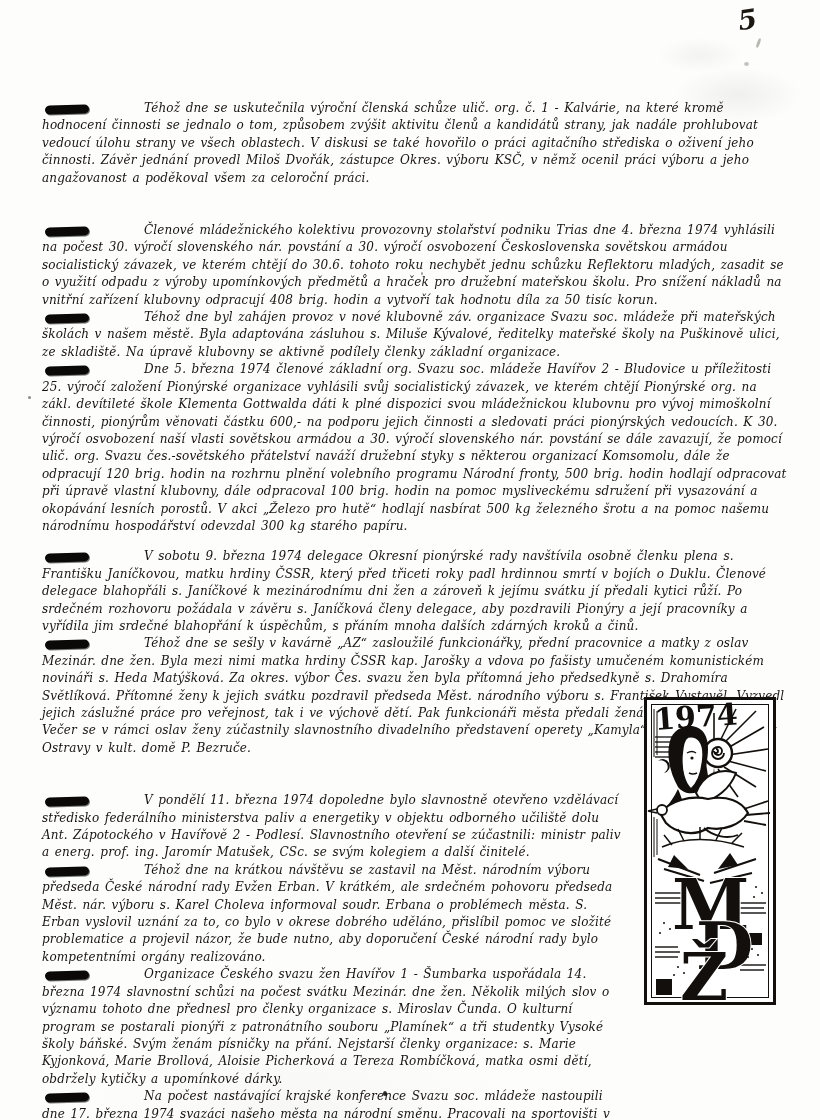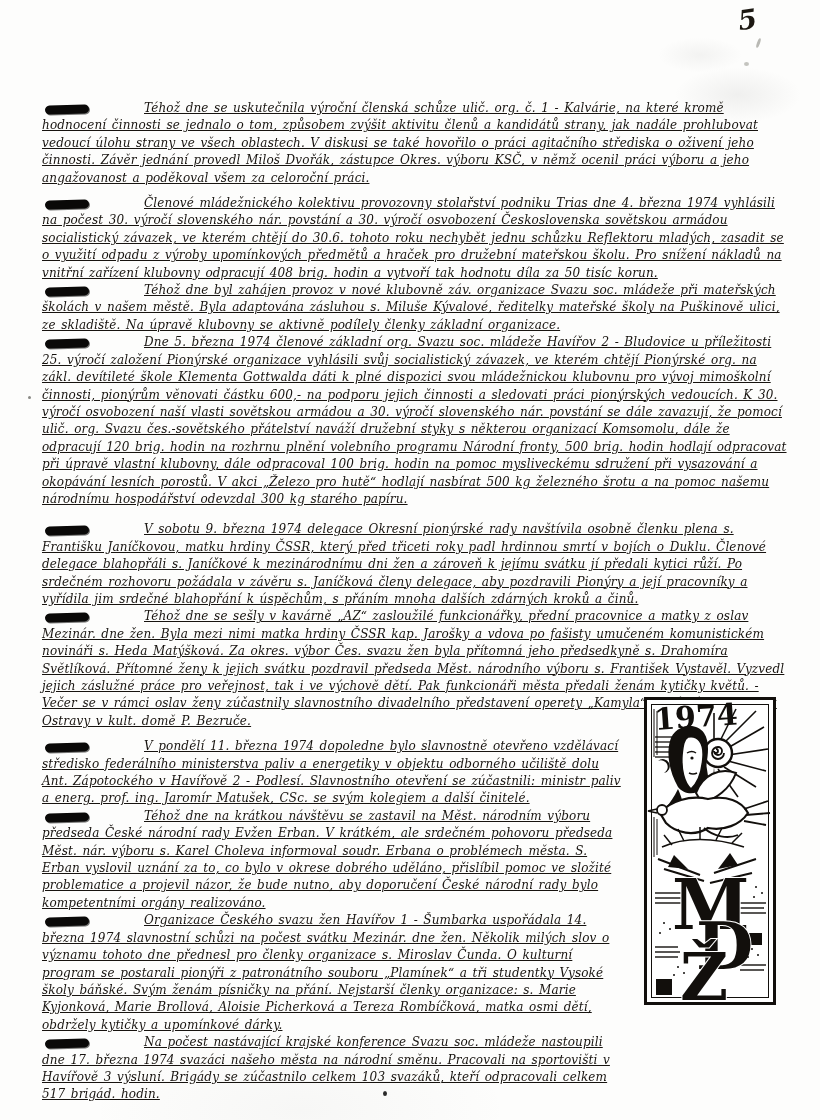--- a/index.html
+++ b/index.html
@@ -21,27 +21,27 @@
     position:absolute;top:4px;left:738px;
     font-style:italic;font-weight:bold;font-size:27px;
     transform:rotate(-8deg);color:#1c1812;
   }
   .text-block{
     position:absolute;top:100px;left:42px;width:748px;
     font-style:italic;font-size:12px;line-height:17.4px;
     letter-spacing:.15px;word-spacing:1.5px;
   }
   .cont{margin:0;}
-  .para{position:relative;margin:0;text-indent:102px;text-decoration:underline;}
+  .para{position:relative;margin:0;text-indent:102px;}
   .para .bar{
     position:absolute;left:3px;top:5px;width:44px;height:9px;
     background:#0a0908;border-radius:5px;transform:rotate(-1.6deg);
     box-shadow:1px 1px 0 rgba(10,9,8,.55);
   }
-  .gap-lg{margin-top:8px;}
+  .gap-lg{margin-top:35px;}
   .gap-sm{margin-top:13px;}
   .wrap{margin-right:160px;}
   .mdz-art{position:absolute;left:644px;top:697px;width:132px;height:308px;}
   .mdz-art svg{display:block;}
   .speck{position:absolute;border-radius:50%;background:#555;}
   .speck.s1{left:383px;top:1091px;width:4px;height:5px;background:#2a2a2a;}
   .speck.s2{left:757px;top:38px;width:3px;height:10px;background:#b9b9b4;transform:rotate(20deg);}
   .speck.s3{left:744px;top:62px;width:5px;height:4px;background:#c4c4bf;}
   .speck.s4{left:28px;top:396px;width:3px;height:3px;background:#8a8a85;}
   .speck.s5{left:421px;top:272px;width:2px;height:3px;background:#9a9a94;}

